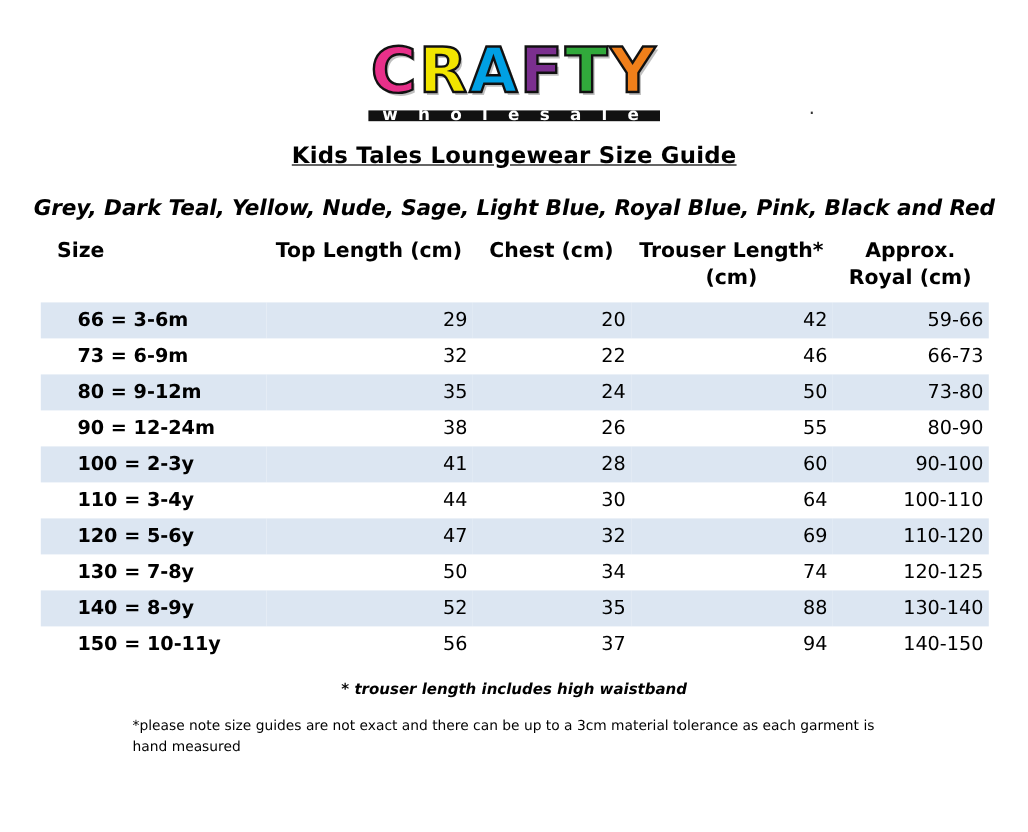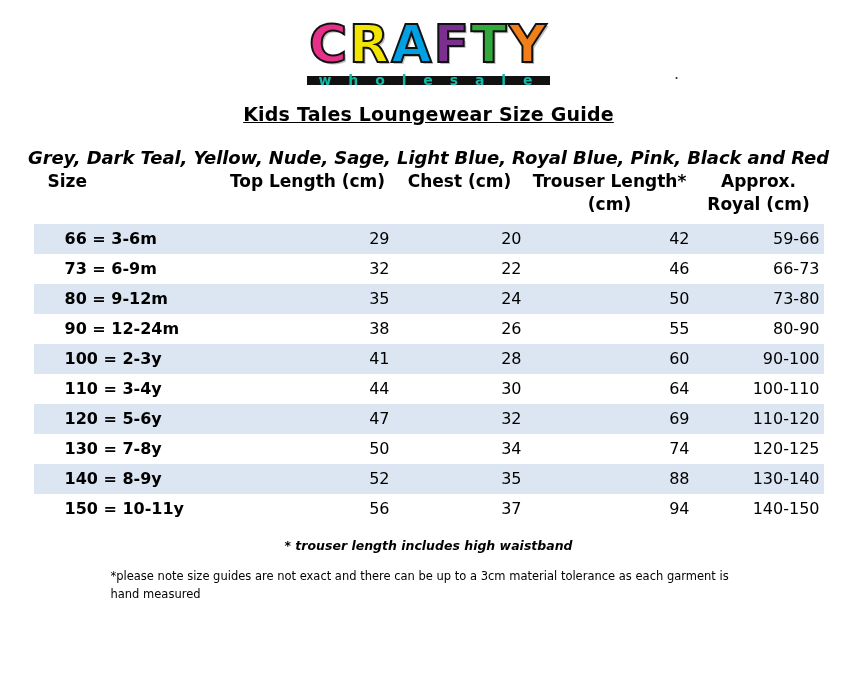--- a/index.html
+++ b/index.html
@@ -16,41 +16,41 @@
   }
   .page {
     position: relative;
     width: 857px;
     height: 693px;
     box-sizing: border-box;
   }
 
   
   .logo-wrap {
-    margin-top: 18px;
+    margin-top: 34px;
     text-align: center;
     position: relative;
   }
   .logo-word {
     font-family: "DejaVu Sans", sans-serif;
     font-weight: bold;
     font-size: 52px;
     letter-spacing: 2px;
     line-height: 1;
     display: inline-block;
   }
   .logo-word span {
     display: inline-block;
     -webkit-text-stroke: 2px #111;
     text-shadow: 2px 2px 0 rgba(0,0,0,0.25);
   }
   .logo-sub {
     margin: 6px auto 0 auto;
     background: #111111;
-    color: #14b8a6;
+    color: #ffffff;
     display: inline-block;
     padding: 4px 12px 5px 12px;
     font-size: 14px;
     letter-spacing: 6px;
     font-weight: bold;
   }
   .logo-dot {
     position: absolute;
     right: 178px;
     bottom: 2px;
@@ -73,21 +73,21 @@
     text-align: center;
     font-size: 18px;
     font-style: italic;
     font-weight: bold;
     margin-top: 22px;
     letter-spacing: -0.1px;
   }
 
   
   table.size-table {
-    margin: 0 auto 0 auto;
+    margin: 12px auto 0 auto;
     border-collapse: collapse;
     width: 790px;
     table-layout: fixed;
   }
   table.size-table col.c0 { width: 188px; }
   table.size-table col.c1 { width: 172px; }
   table.size-table col.c2 { width: 132px; }
   table.size-table col.c3 { width: 168px; }
   table.size-table col.c4 { width: 130px; }
 

